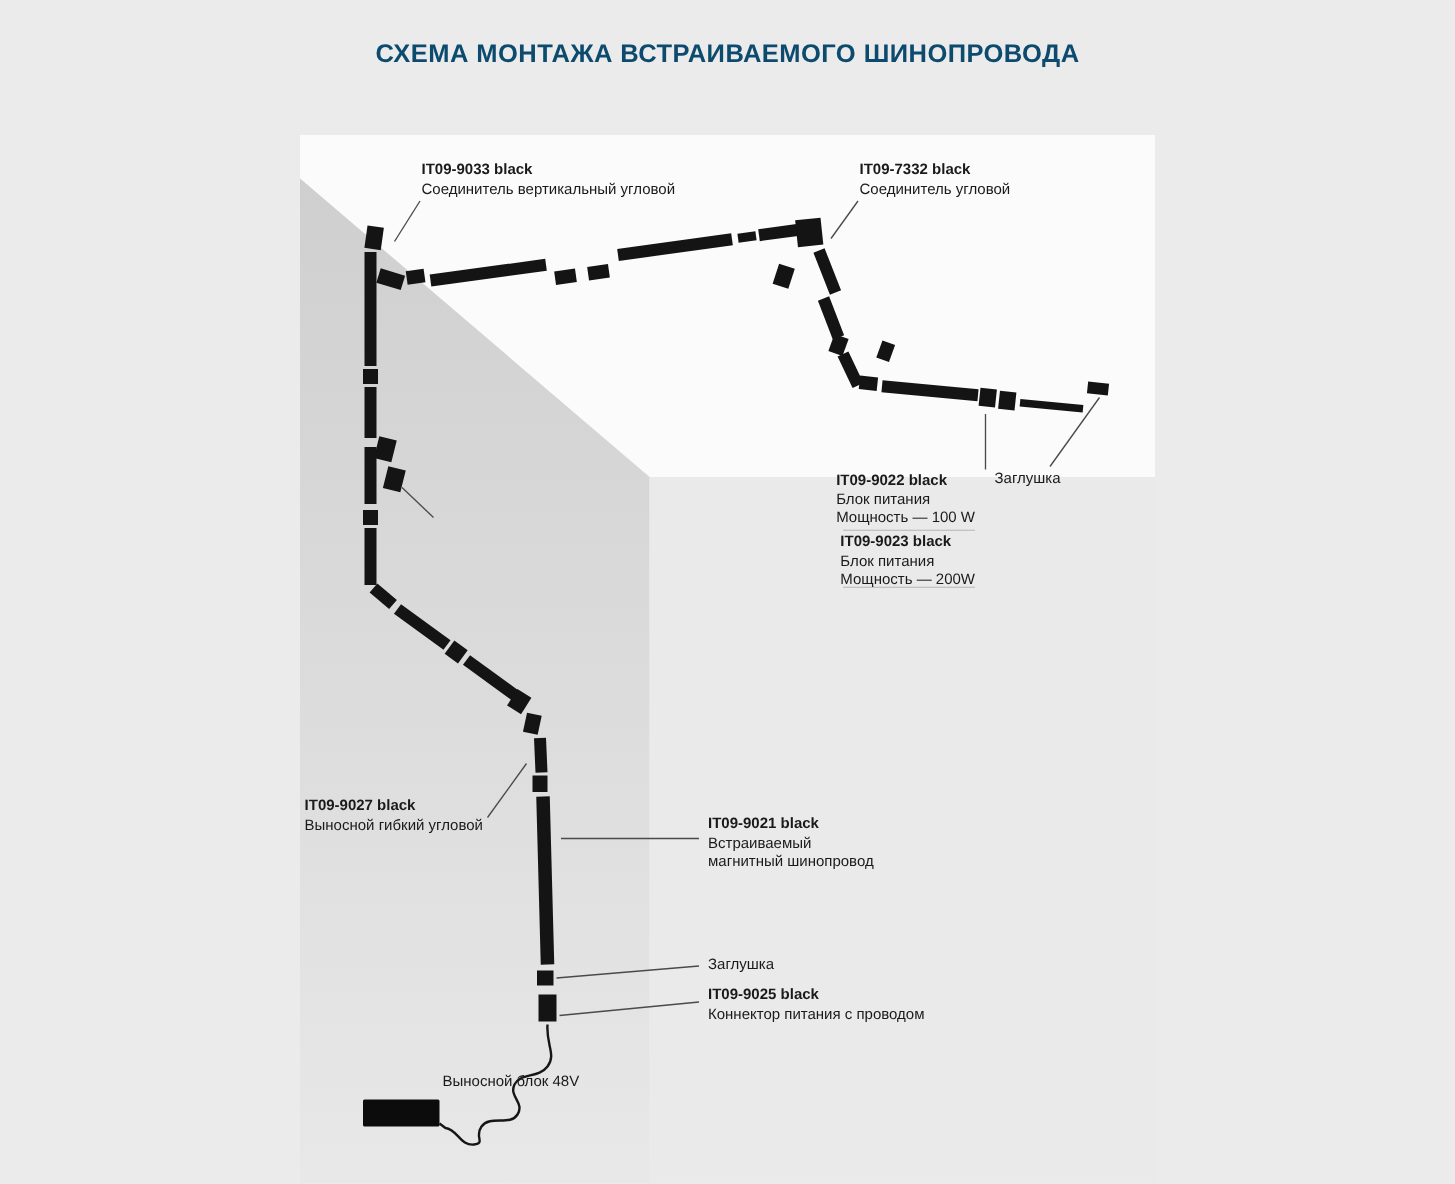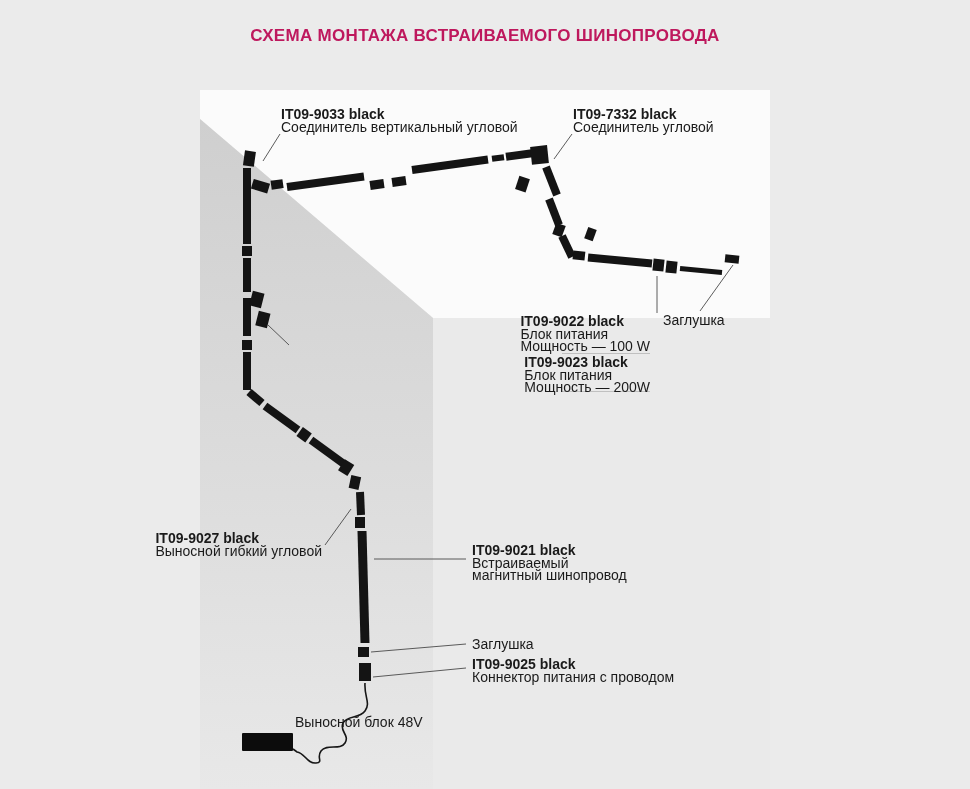--- a/index.html
+++ b/index.html
@@ -1,22 +1,22 @@
 <!DOCTYPE html>
 <html><head>
 <meta charset="utf-8">
 <style>
   * { margin:0; padding:0; box-sizing:border-box; }
   html,body { width:970px; height:789px; }
   body { background:#ebebeb; font-family:"Liberation Sans", sans-serif; }
   .stage { position:relative; width:970px; height:789px; overflow:hidden; }
   .diagram-svg { position:absolute; left:0; top:0; }
-  .title-wrap { position:absolute; top:25px; left:0; width:100%; text-align:center; color:#be185d; }
+  .title-wrap { position:absolute; top:25px; left:0; width:100%; text-align:center; color:#0c4a6e; }
   .title-line { font-size:17px; font-weight:bold; line-height:22px; letter-spacing:.3px; }
-  .label { position:absolute; font-size:14px; line-height:12.5px; color:#1a1a1a; }
+  .label { position:absolute; font-size:10px; line-height:12.5px; color:#1a1a1a; }
   .label .code { font-weight:bold; }
   .label .desc { white-space:pre-line; }
   .ra { text-align:left; }
 </style>
 </head>
 <body>
 
 <div class="stage">
 
   <svg class="diagram-svg" width="970" height="789" viewBox="0 0 970 789">

